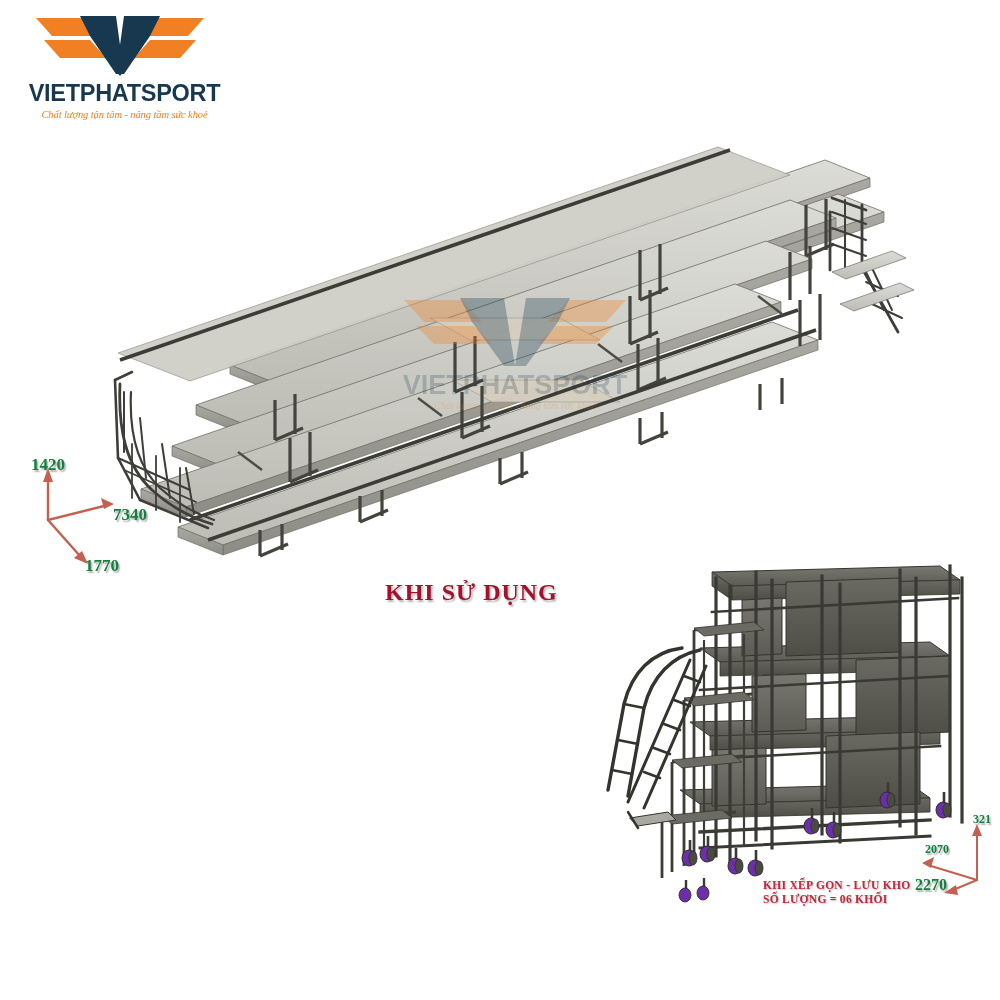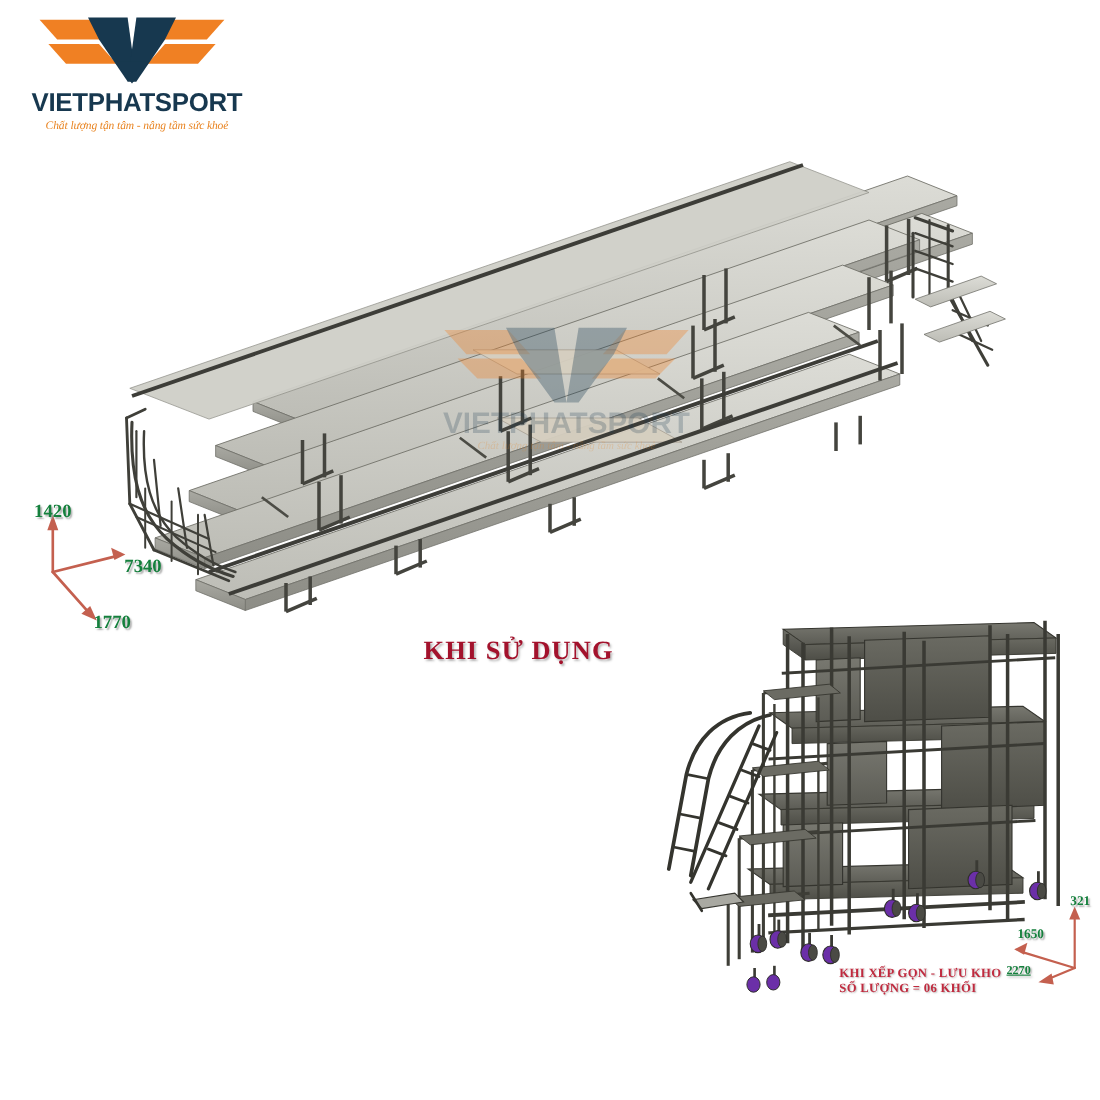--- a/index.html
+++ b/index.html
@@ -70,21 +70,21 @@
     font-weight: bold;
     color: #15803d;
     text-shadow: 1.5px 1.5px 1.5px rgba(150,150,150,0.75);
     white-space: nowrap;
   }
   #dim-height-main   { left: 31px;  top: 455px; font-size: 17px; }
   #dim-length-main   { left: 113px; top: 505px; font-size: 17px; }
   #dim-depth-main    { left: 85px;  top: 556px; font-size: 17px; }
   #dim-height-folded { left: 973px; top: 812px; font-size: 12px; }
   #dim-width-folded  { left: 925px; top: 842px; font-size: 12px; }
-  #dim-length-folded { left: 915px; top: 876px; font-size: 11px; text-decoration: underline; }
+  #dim-length-folded { left: 915px; top: 876px; font-size: 16px; }
 
   
   #caption-in-use {
     position: absolute; left: 385px; top: 563px;
     font-family: "Liberation Serif", serif;
     font-weight: bold; font-size: 24px; letter-spacing: 1px;
     color: #A3122C;
     text-shadow: 1.5px 1.5px 2px rgba(160,160,160,0.8);
     white-space: nowrap;
     margin-top: 16px;
@@ -483,21 +483,21 @@
   </svg>
   <div id="logo-wordmark">VIETPHATSPORT</div>
   <div id="logo-tagline">Chất lượng tận tâm - nâng tầm sức khoẻ</div>
 </div>
 
 <div class="dim-label" id="dim-height-main">1420</div>
 <div class="dim-label" id="dim-length-main">7340</div>
 <div class="dim-label" id="dim-depth-main">1770</div>
 
 <div class="dim-label" id="dim-height-folded">321</div>
-<div class="dim-label" id="dim-width-folded">1650</div>
+<div class="dim-label" id="dim-width-folded">2070</div>
 <div class="dim-label" id="dim-length-folded">2270</div>
 
 <div id="caption-in-use">KHI SỬ DỤNG</div>
 
 <div id="caption-folded">
   <div>KHI XẾP GỌN - LƯU KHO</div>
   <div>SỐ LƯỢNG = 06 KHỐI</div>
 </div>
 
 <div id="bottom-sliver">...</div>

